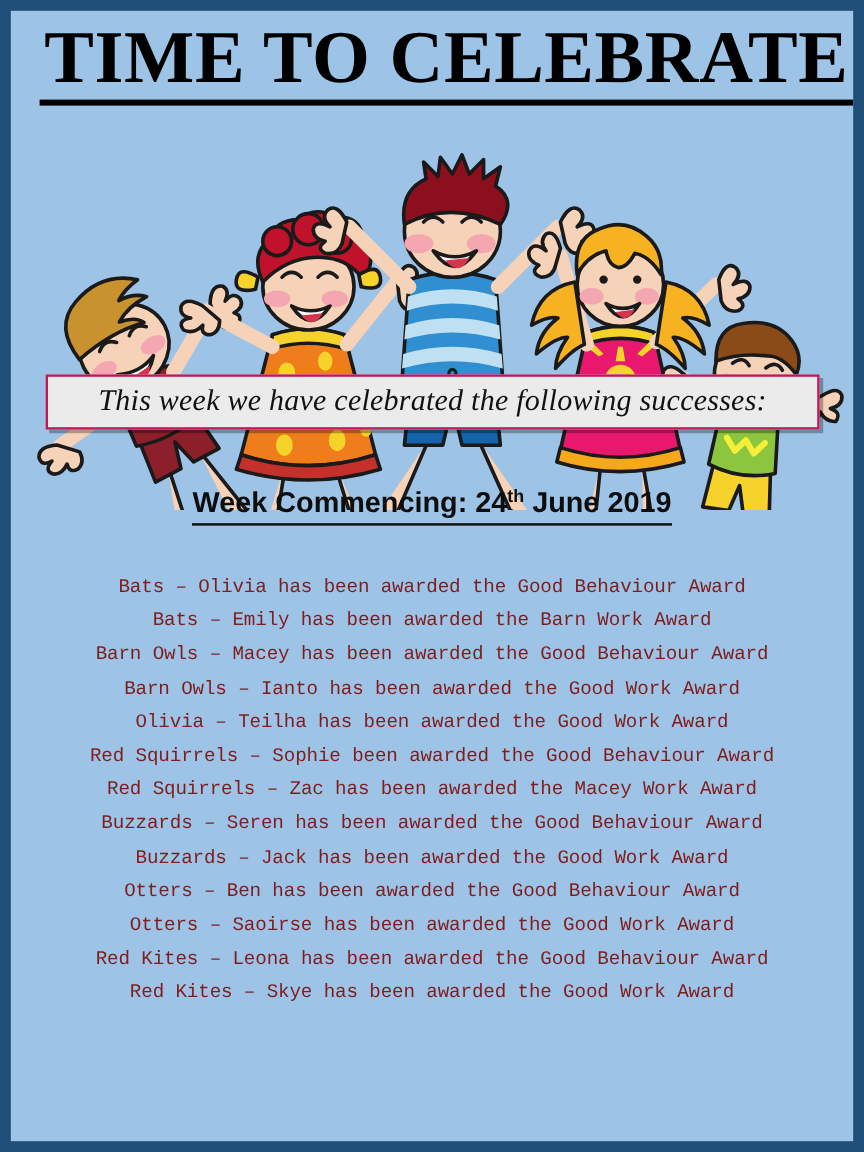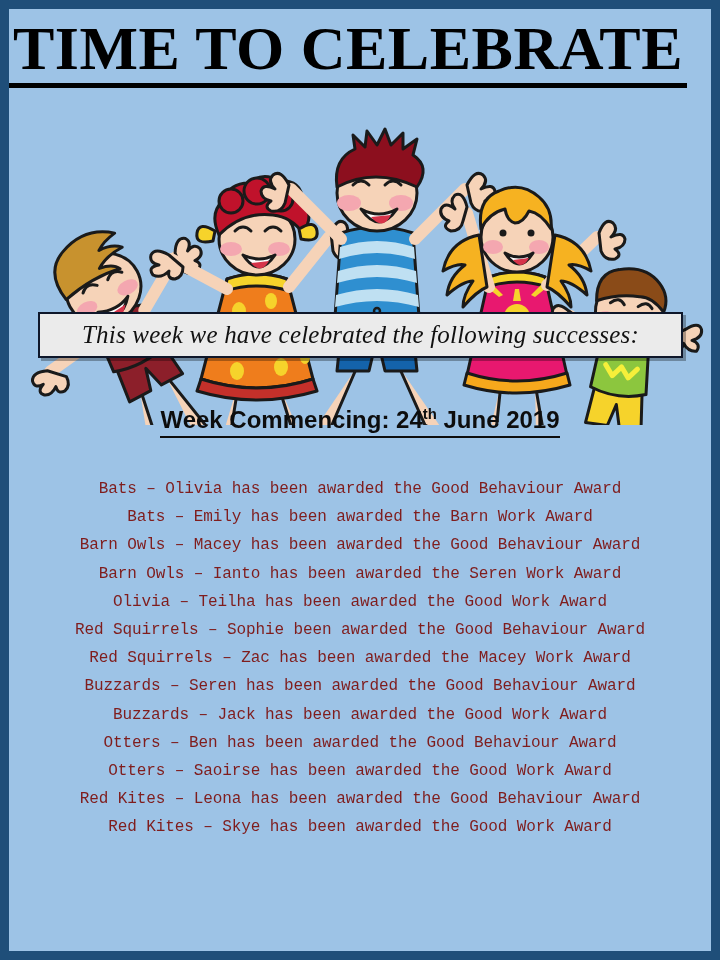--- a/index.html
+++ b/index.html
@@ -23,21 +23,21 @@
     border: 9px solid #1f4e79;
     overflow: hidden;
   }
 
   
   #title-block {
     position: absolute;
     left: 0;
     right: 0;
     top: 6px;
-    text-align: left;
+    text-align: right;
   }
   #poster-title {
     display: inline-block;
     font-family: "Liberation Serif", "DejaVu Serif", serif;
     font-weight: bold;
     font-size: 62px;
     line-height: 66px;
     letter-spacing: 0.5px;
     color: #000000;
     border-bottom: 5px solid #000000;
@@ -61,21 +61,21 @@
   }
 
   
   #banner-box {
     position: absolute;
     left: 29px;
     top: 303px;
     width: 645px;
     height: 46px;
     background: #ebebeb;
-    border: 2px solid #0f172a;
+    border: 2px solid #be185d;
     box-shadow: 3px 3px 0 rgba(0,0,0,0.30);
     display: flex;
     align-items: center;
     justify-content: center;
     box-sizing: border-box;
   }
   #banner-text {
     font-family: "Liberation Serif", "DejaVu Serif", serif;
     font-style: italic;
     font-size: 25px;
@@ -330,21 +330,21 @@
   </div>
 
   <div id="week-line">
     <span id="week-text"><span>Week Commencing:</span> <span>24</span><sup>th</sup> <span>June 2019</span></span>
   </div>
 
   <div id="award-list">
       <div class="award-line">Bats – Olivia has been awarded the Good Behaviour Award</div>
       <div class="award-line">Bats – Emily has been awarded the Barn Work Award</div>
       <div class="award-line">Barn Owls – Macey has been awarded the Good Behaviour Award</div>
-      <div class="award-line">Barn Owls – Ianto has been awarded the Seren Work Award</div>
+      <div class="award-line">Barn Owls – Ianto has been awarded the Good Work Award</div>
       <div class="award-line">Olivia – Teilha has been awarded the Good Work Award</div>
       <div class="award-line">Red Squirrels – Sophie been awarded the Good Behaviour Award</div>
       <div class="award-line">Red Squirrels – Zac has been awarded the Macey Work Award</div>
       <div class="award-line">Buzzards – Seren has been awarded the Good Behaviour Award</div>
       <div class="award-line">Buzzards – Jack has been awarded the Good Work Award</div>
       <div class="award-line">Otters – Ben has been awarded the Good Behaviour Award</div>
       <div class="award-line">Otters – Saoirse has been awarded the Good Work Award</div>
       <div class="award-line">Red Kites – Leona has been awarded the Good Behaviour Award</div>
       <div class="award-line">Red Kites – Skye has been awarded the Good Work Award</div>
     </div>

